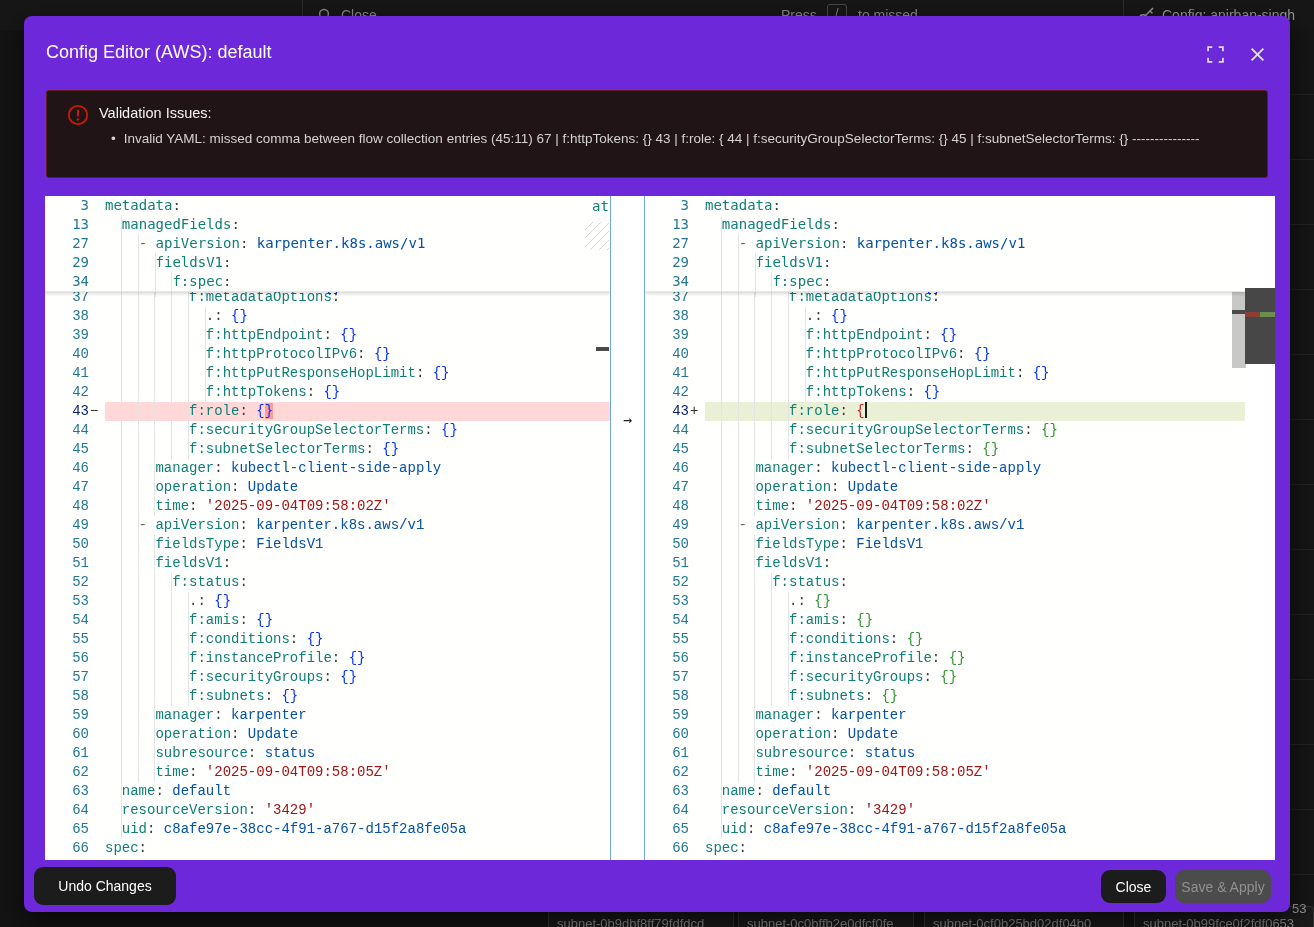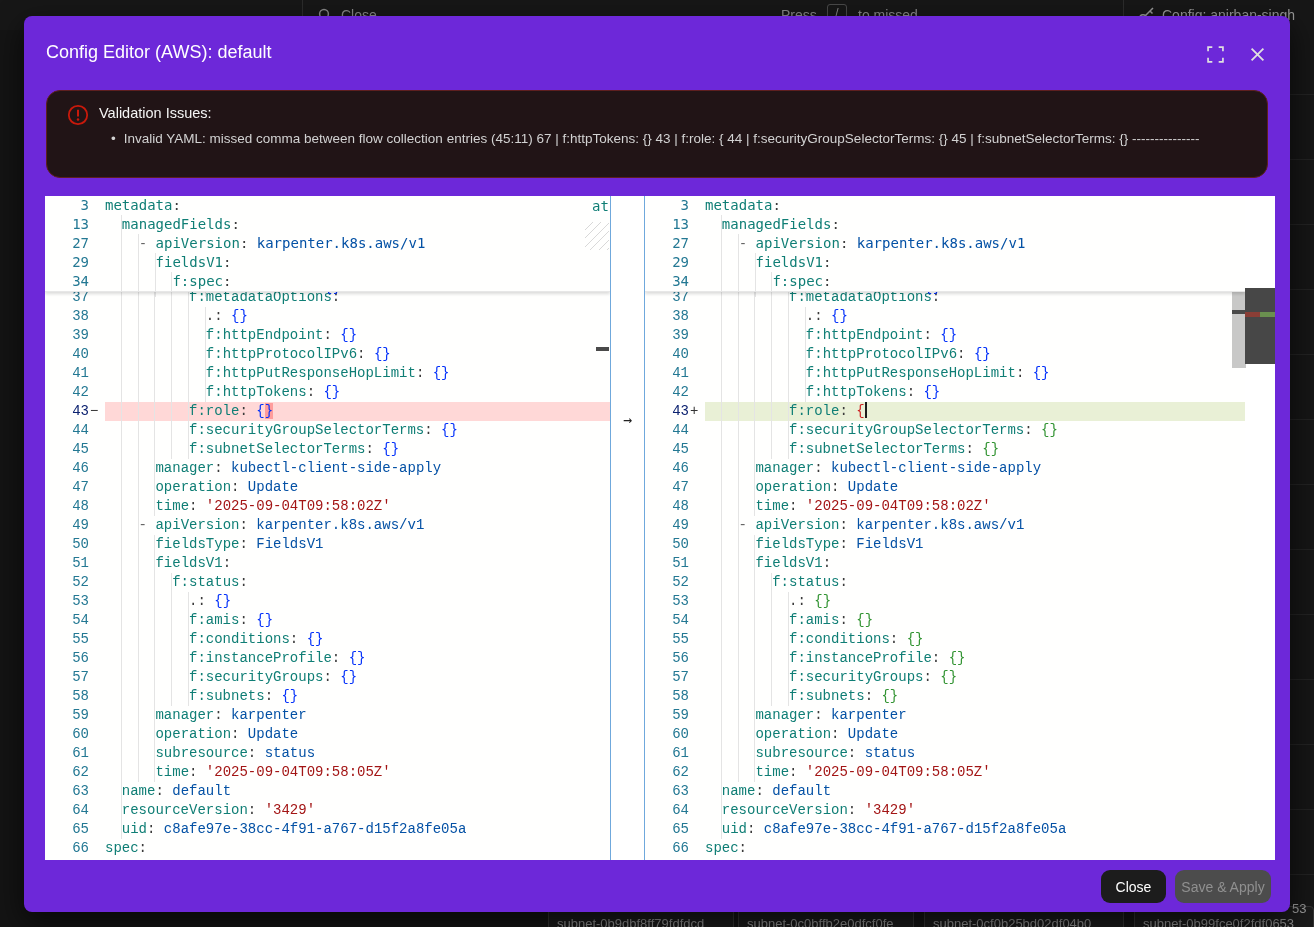--- a/index.html
+++ b/index.html
@@ -22,21 +22,21 @@
 
   
   .modal { position:absolute; left:24px; top:16px; width:1266px; height:896px;
            background:#6d28d9; border-radius:8px; box-shadow:0 10px 30px rgba(0,0,0,.65); }
   .m-title { position:absolute; left:22px; top:26px; font-size:18px; font-weight:500; color:#ffffff; }
   .icon-btn { position:absolute; top:27px; width:22px; height:22px; cursor:pointer;
               display:flex; align-items:center; justify-content:center; }
 
   
   .banner { position:absolute; left:22px; top:74px; width:1222px; height:88px;
-            background:#211416; border:1px solid #5e1f1f; border-radius:14px; }
+            background:#211416; border:1px solid #5e1f1f; border-radius:3px; }
   .banner-title { position:absolute; left:52px; top:14px; font-size:14.5px; color:#f5f5f5; }
   .banner-item { position:absolute; left:64px; top:37px; width:1140px; font-size:13.5px;
                  color:#d2d2d2; line-height:21px; }
   .bullet { margin-right:8px; }
   .v-line2 { display:block; padding-left:14px; }
 
   
   .editor { position:absolute; left:21px; top:180px; width:1230px; height:664px; background:#ffffff;
             font-family:"DejaVu Sans Mono", monospace; font-size:14px; color:#333; }
   .pane { position:absolute; top:0; height:664px; overflow:hidden; background:#fffffe; }
@@ -252,15 +252,16 @@
         </div>
     </div>
 
     <div class="scroll-slider"></div>
     <div class="slider-dash"></div>
     <div class="ruler-viewport"></div>
     <div class="ruler-del"></div>
     <div class="ruler-add"></div>
   </div>
 
+  <button class="btn btn-dark btn-undo">Undo Changes</button>
   <button class="btn btn-dark btn-close">Close</button>
   <button class="btn btn-disabled btn-save">Save &amp; Apply</button>
 </div>
 
 </body></html>

